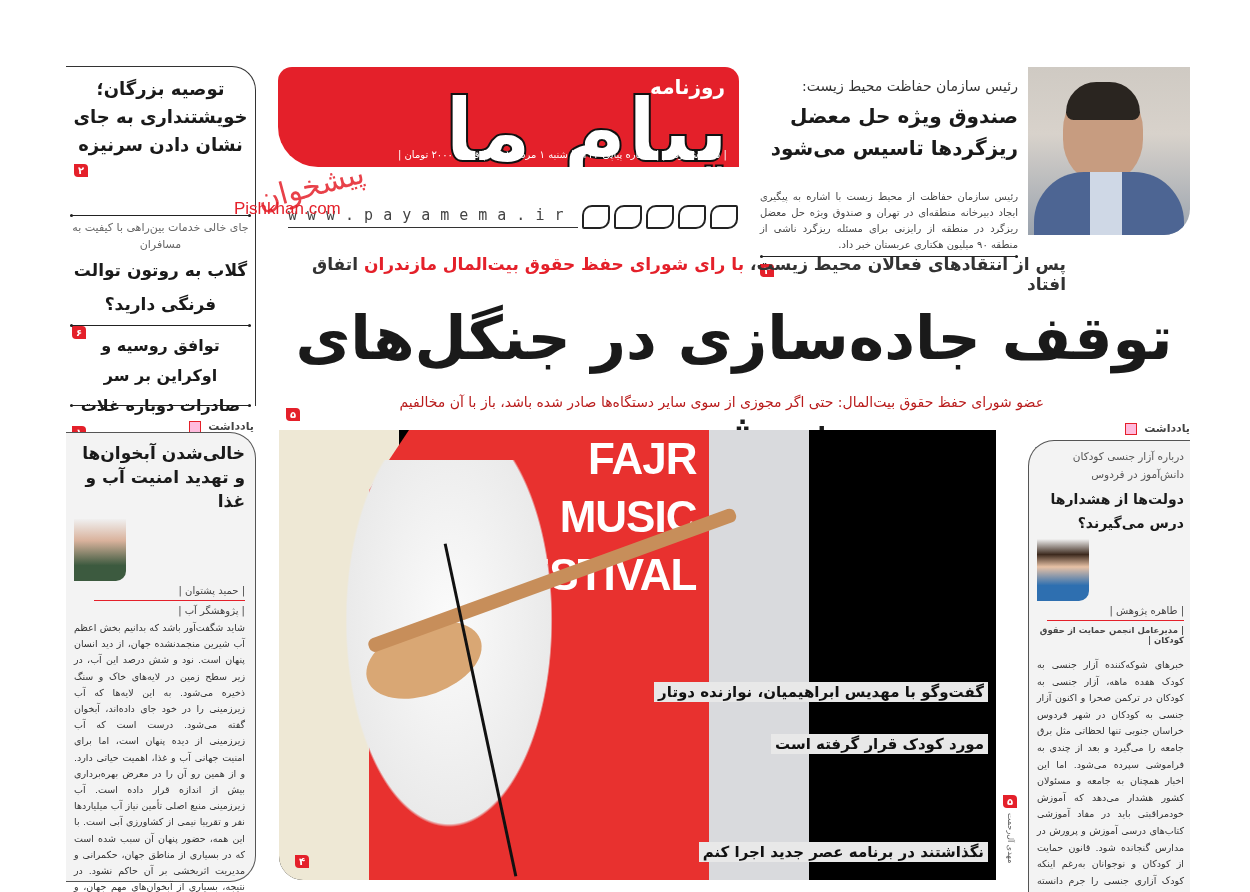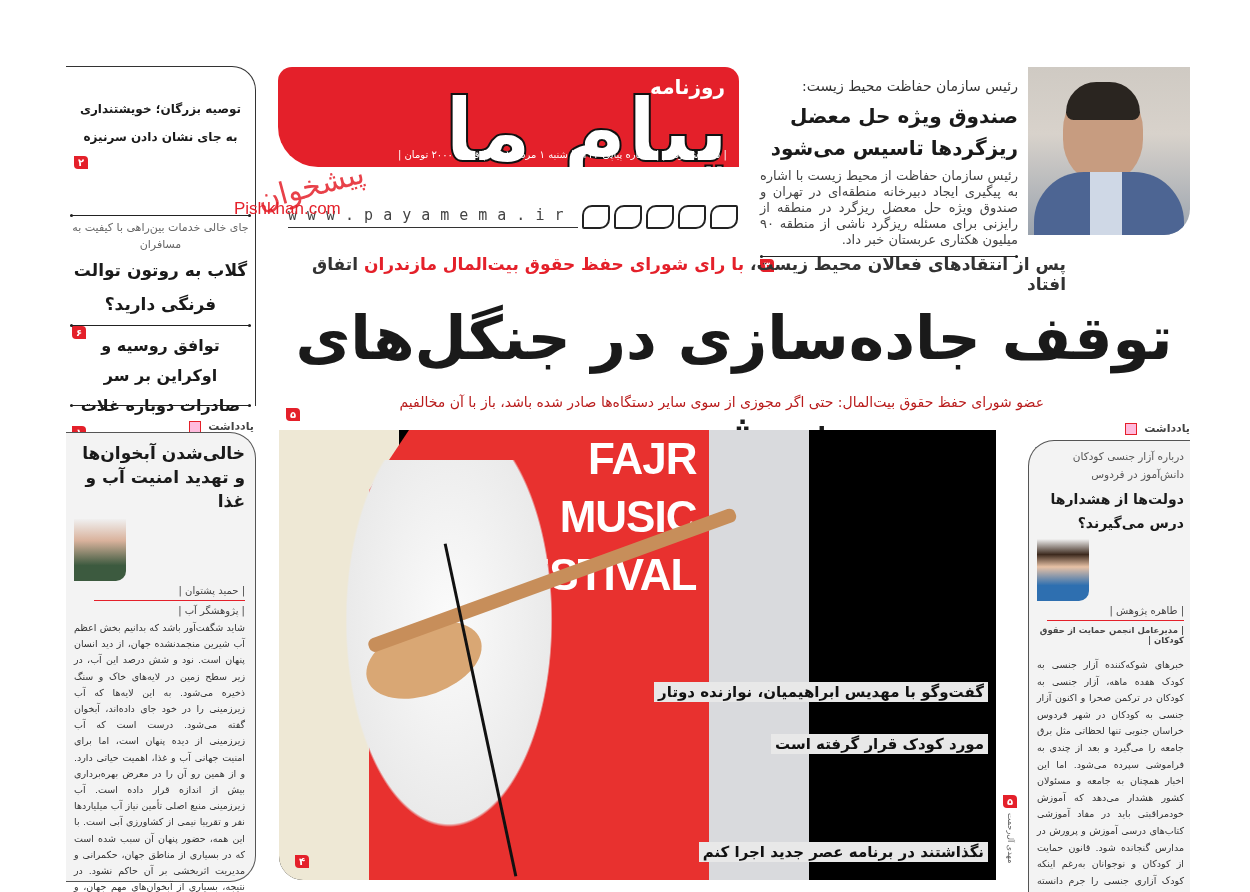--- a/index.html
+++ b/index.html
@@ -55,21 +55,21 @@
 
   
   #right-note { left: 1028px; top: 440px; width: 162px; height: 452px; background: #f3f3f3; border-top: 1px solid #555; border-left: 1px solid #555; border-radius: 26px 0 0 0; }
   .portrait { width: 52px; height: 62px; border-radius: 0 0 10px 0; overflow: hidden; }
 </style>
 </head>
 <body>
 
 <div id="left-top" class="abs">
   <div style="padding:8px 6px 0 6px;">
-    <div class="hl" style="font-size:12px;margin-top:20px;">توصیه بزرگان؛ خویشتنداری به جای نشان دادن سرنیزه</div>
+    <div class="hl" style="font-size:18px;">توصیه بزرگان؛ خویشتنداری به جای نشان دادن سرنیزه</div>
     <div style="text-align:left;padding-left:2px;"><span class="badge">۲</span></div>
   </div>
   <div class="rule" style="left:4px;right:4px;top:148px;"></div>
   <div style="position:absolute;top:152px;left:6px;right:6px;">
     <div class="kicker">جای خالی خدمات بین‌راهی با کیفیت به مسافران</div>
     <div class="hl" style="font-size:17px;line-height:34px;">گلاب به روتون توالت فرنگی دارید؟</div>
     <div style="text-align:left;"><span class="badge">۶</span></div>
   </div>
   <div class="rule" style="left:4px;right:4px;top:258px;"></div>
   <div style="position:absolute;top:264px;left:6px;right:6px;">
@@ -93,21 +93,21 @@
     <span></span>
   </div>
 <div id="watermark" class="abs">
   <span class="fa">پیشخوان</span>
   <span class="en">Pishkhan.com</span>
 </div>
 
 <div id="tr-text" class="abs">
   <div style="font-size:14px;color:#333;">رئیس سازمان حفاظت محیط زیست:</div>
   <div style="font-size:20px;font-weight:bold;line-height:32px;margin-top:6px;">صندوق ویژه حل معضل ریزگردها تاسیس می‌شود</div>
-  <div style="font-size:13px;line-height:16px;color:#444;margin-top:4px;text-align:justify;">رئیس سازمان حفاظت از محیط زیست با اشاره به پیگیری ایجاد دبیرخانه منطقه‌ای در تهران و صندوق ویژه حل معضل ریزگرد در منطقه از رایزنی برای مسئله ریزگرد ناشی از منطقه ۹۰ میلیون هکتاری عربستان خبر داد.</div>
+  <div style="font-size:10px;line-height:16px;color:#444;margin-top:25px;text-align:justify;">رئیس سازمان حفاظت از محیط زیست با اشاره به پیگیری ایجاد دبیرخانه منطقه‌ای در تهران و صندوق ویژه حل معضل ریزگرد در منطقه از رایزنی برای مسئله ریزگرد ناشی از منطقه ۹۰ میلیون هکتاری عربستان خبر داد.</div>
   <div style="text-align:left;margin-top:6px;"><span class="badge">۳</span></div>
   <div class="rule" style="left:0;right:0;top:178px;"></div>
 </div>
 <div id="tr-photo" class="abs">
   <div style="position:absolute;left:35px;top:20px;width:80px;height:95px;border-radius:45%;background:#c79c80;"></div>
   <div style="position:absolute;left:38px;top:15px;width:74px;height:38px;border-radius:40px 40px 10px 10px;background:#2a2520;"></div>
   <div style="position:absolute;left:6px;top:105px;width:150px;height:70px;border-radius:50px 50px 0 0;background:#4d6593;"></div>
   <div style="position:absolute;left:62px;top:105px;width:32px;height:70px;background:#cfd8e6;"></div>
 </div>
 

